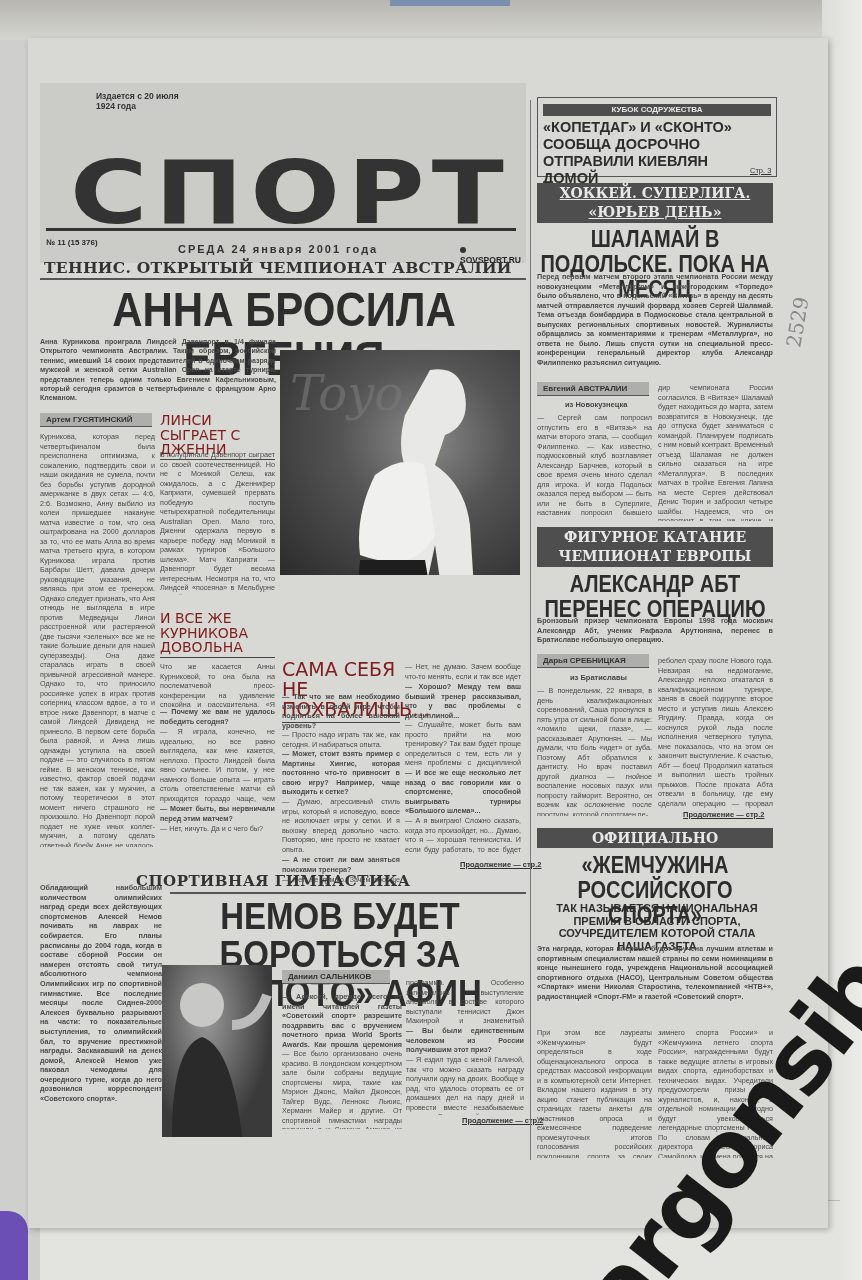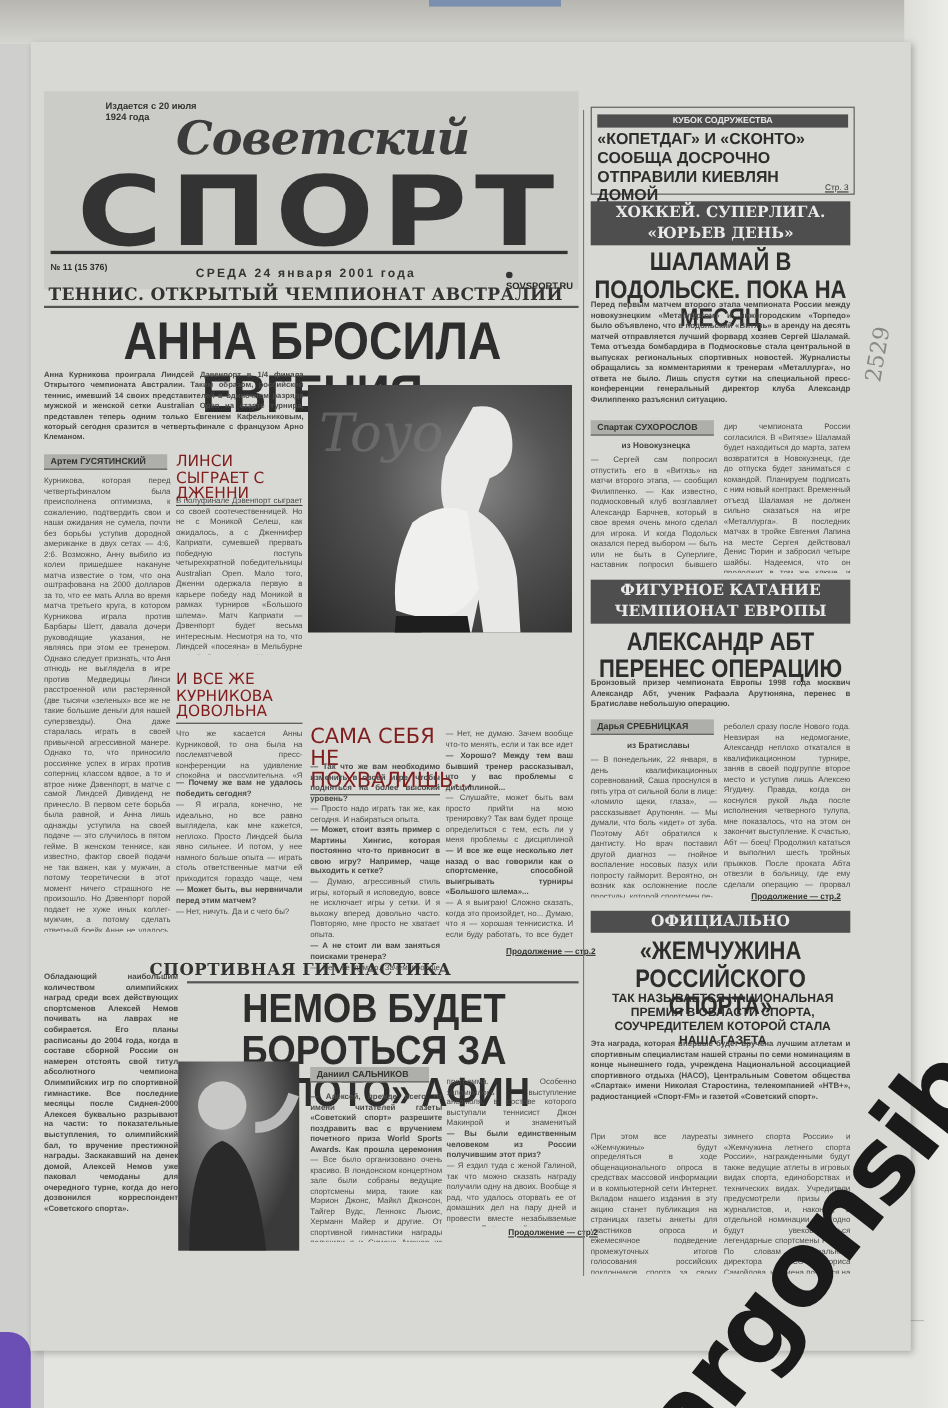--- a/index.html
+++ b/index.html
@@ -44,21 +44,20 @@
   </div>
 <div class="right-edge"></div>
 <div class="under">
     <div class="purple"></div>
   </div>
 
 <div class="page"></div>
 
 <div class="masthead">
   <div class="since">Издается с 20 июля 1924 года</div>
-  <div class="sovetsky">Советский</div>
   <div class="sport">СПОРТ</div>
   <div class="mast-rule"></div>
   <div class="issue">№ 11 (15 376)</div>
   <div class="date">СРЕДА 24 января 2001 года</div>
   <div class="site"><span class="dot"></span><span>SOVSPORT.RU</span></div>
 </div>
 
 <div class="kicker" style="left:44px;top:258px;font-size:15.5px;letter-spacing:0.3px;">ТЕННИС. ОТКРЫТЫЙ ЧЕМПИОНАТ АВСТРАЛИИ</div>
 <div class="rule" style="left:40px;top:278px;width:486px;height:1.5px;"></div>
 <div class="hl" style="left:44px;top:286px;width:480px;font-size:42px;transform:scaleY(1.15);">АННА БРОСИЛА ЕВГЕНИЯ</div>
@@ -121,24 +120,24 @@
 <div class="body" style="left:406px;top:1055px;width:118px;height:60px;">— Я ездил туда с женой Галиной, так что можно сказать награду получили одну на двоих. Вообще я рад, что удалось оторвать ее от домашних дел на пару дней и провести вместе незабываемые часы. Ведь сейчас после рождения сына Галя не так много времени уделяет себе, не часто нам удается выйти в свет и отдохнуть в компании.</div>
 <div class="cont" style="left:462px;top:1116px;">Продолжение — стр.2</div>
 
 <div class="vrule" style="left:530px;top:100px;height:1060px;"></div>
 
 <div class="box" style="left:537px;top:97px;width:240px;height:80px;"></div>
 <div class="banner" style="left:543px;top:104px;width:228px;height:12px;font-size:8px;line-height:12px;font-family:'Liberation Sans',sans-serif;">КУБОК СОДРУЖЕСТВА</div>
 <div class="hl" style="left:543px;top:119px;width:200px;font-size:14.5px;line-height:17px;text-align:left;">«КОПЕТДАГ» И «СКОНТО» СООБЩА ДОСРОЧНО ОТПРАВИЛИ КИЕВЛЯН ДОМОЙ</div>
 <div class="cont" style="left:750px;top:166px;font-weight:normal;">Стр. 3</div>
 
-<div class="banner" style="left:537px;top:183px;width:236px;height:40px;font-size:14px;line-height:19px;padding-top:1px;">ХОККЕЙ. СУПЕРЛИГА. «ЮРЬЕВ ДЕНЬ»</div>
+<div class="banner" style="left:537px;top:183px;width:236px;height:40px;font-size:14px;line-height:19px;padding-top:1px;text-decoration:underline;">ХОККЕЙ. СУПЕРЛИГА. «ЮРЬЕВ ДЕНЬ»</div>
 <div class="hl" style="left:537px;top:226px;width:236px;font-size:20px;line-height:22px;transform:scaleY(1.15);">ШАЛАМАЙ В ПОДОЛЬСКЕ. ПОКА НА МЕСЯЦ</div>
 <div class="body b" style="left:537px;top:272px;width:236px;height:105px;">Перед первым матчем второго этапа чемпионата России между новокузнецким «Металлургом» и нижегородским «Торпедо» было объявлено, что в подольский «Витязь» в аренду на десять матчей отправляется лучший форвард хозяев Сергей Шаламай. Тема отъезда бомбардира в Подмосковье стала центральной в выпусках региональных спортивных новостей. Журналисты обращались за комментариями к тренерам «Металлурга», но ответа не было. Лишь спустя сутки на специальной пресс-конференции генеральный директор клуба Александр Филиппенко разъяснил ситуацию.</div>
-<div class="byline" style="left:537px;top:382px;width:112px;">Спартак СУХОРОСЛОВ</div>
+<div class="byline" style="left:537px;top:382px;width:112px;">Евгений АВСТРАЛИИ</div>
 <div class="from" style="left:565px;top:400px;">из Новокузнецка</div>
 <div class="body" style="left:537px;top:413px;width:115px;height:108px;">— Сергей сам попросил отпустить его в «Витязь» на матчи второго этапа, — сообщил Филиппенко. — Как известно, подмосковный клуб возглавляет Александр Барчнев, который в свое время очень много сделал для игрока. И когда Подольск оказался перед выбором — быть или не быть в Суперлиге, наставник попросил бывшего подопечного помочь подольчанам. Третий бомбар-</div>
 <div class="body" style="left:658px;top:383px;width:115px;height:138px;">дир чемпионата России согласился. В «Витязе» Шаламай будет находиться до марта, затем возвратится в Новокузнецк, где до отпуска будет заниматься с командой. Планируем подписать с ним новый контракт. Временный отъезд Шаламая не должен сильно сказаться на игре «Металлурга». В последних матчах в тройке Евгения Лапина на месте Сергея действовал Денис Тюрин и забросил четыре шайбы. Надеемся, что он продолжит в том же ключе, и команда сможет побороться за выход в плей-офф.</div>
 
 <div class="banner" style="left:537px;top:527px;width:236px;height:40px;font-size:14px;line-height:19px;padding-top:1px;">ФИГУРНОЕ КАТАНИЕ ЧЕМПИОНАТ ЕВРОПЫ</div>
 <div class="hl" style="left:537px;top:571px;width:236px;font-size:20px;line-height:22px;transform:scaleY(1.15);">АЛЕКСАНДР АБТ ПЕРЕНЕС ОПЕРАЦИЮ</div>
 <div class="body b" style="left:537px;top:616px;width:236px;height:32px;">Бронзовый призер чемпионата Европы 1998 года москвич Александр Абт, ученик Рафаэла Арутюняна, перенес в Братиславе небольшую операцию.</div>
 <div class="byline" style="left:537px;top:654px;width:112px;">Дарья СРЕБНИЦКАЯ</div>
 <div class="from" style="left:570px;top:673px;">из Братиславы</div>
 <div class="body" style="left:537px;top:686px;width:115px;height:130px;">— В понедельник, 22 января, в день квалификационных соревнований, Саша проснулся в пять утра от сильной боли в лице: «ломило щеки, глаза», — рассказывает Арутюнян. — Мы думали, что боль «идет» от зуба. Поэтому Абт обратился к дантисту. Но врач поставил другой диагноз — гнойное воспаление носовых пазух или попросту гайморит. Вероятно, он возник как осложнение после простуды, которой спортсмен пе-</div>

